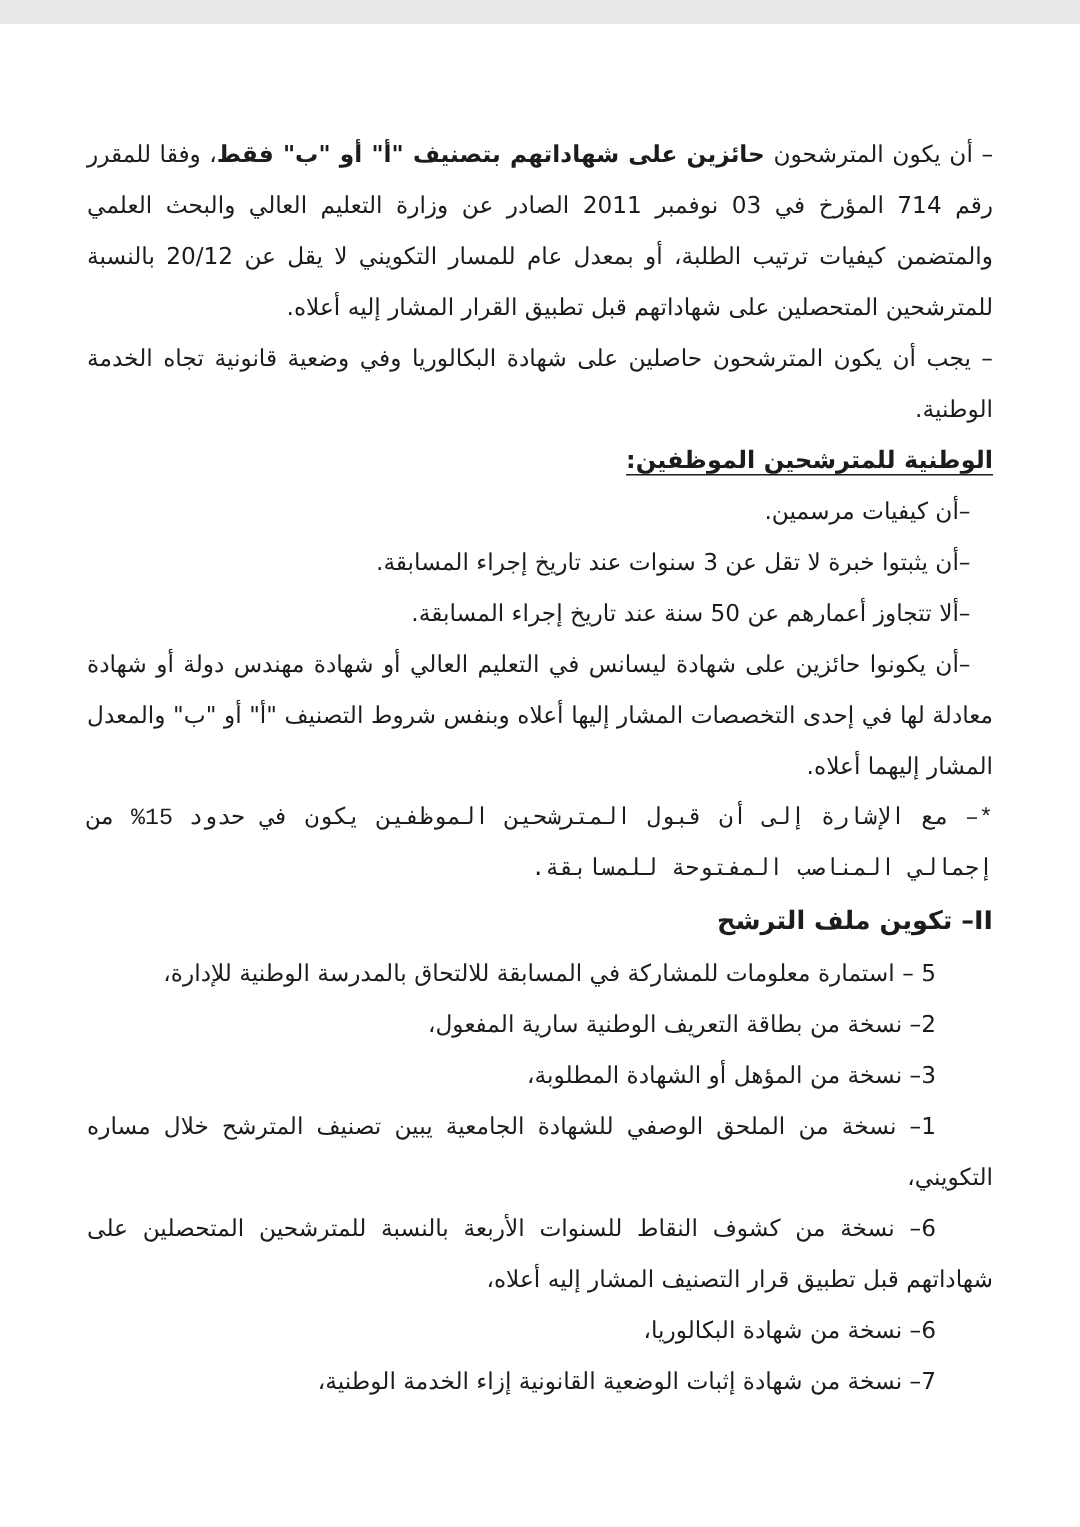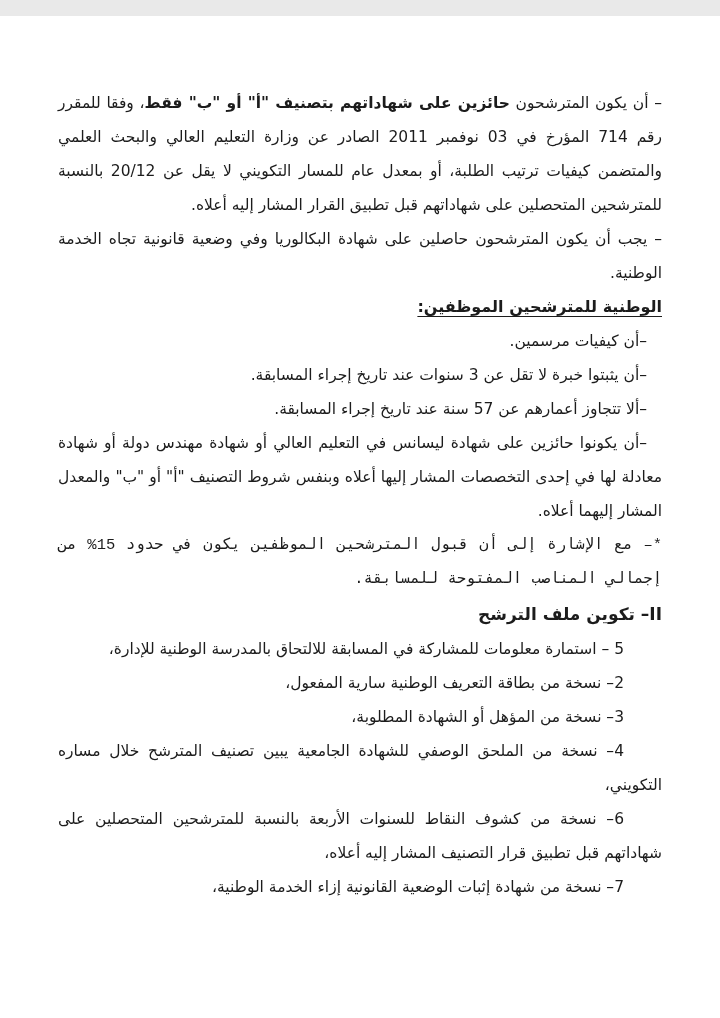--- a/index.html
+++ b/index.html
@@ -56,35 +56,36 @@
   <p class="para"><span>– أن يكون المترشحون </span><span class="bold-run">حائزين على شهاداتهم بتصنيف "أ" أو "ب" فقط</span><span>، وفقا للمقرر رقم 714 المؤرخ في 03 نوفمبر 2011 الصادر عن وزارة التعليم العالي والبحث العلمي والمتضمن كيفيات ترتيب الطلبة، أو بمعدل عام للمسار التكويني لا يقل عن 20/12 بالنسبة للمترشحين المتحصلين على شهاداتهم قبل تطبيق القرار المشار إليه أعلاه.</span></p>
 
   <p class="para">– يجب أن يكون المترشحون حاصلين على شهادة البكالوريا وفي وضعية قانونية تجاه الخدمة الوطنية.</p>
 
   <h3 class="sub-heading">الوطنية للمترشحين الموظفين:</h3>
 
   <p class="bullet">–أن كيفيات مرسمين.</p>
 
   <p class="bullet">–أن يثبتوا خبرة لا تقل عن 3 سنوات عند تاريخ إجراء المسابقة.</p>
 
-  <p class="bullet">–ألا تتجاوز أعمارهم عن 57 سنة عند تاريخ إجراء المسابقة.</p>
+  <p class="bullet">–ألا تتجاوز أعمارهم عن 50 سنة عند تاريخ إجراء المسابقة.</p>
 
   <p class="bullet">–أن يكونوا حائزين على شهادة ليسانس في التعليم العالي أو شهادة مهندس دولة أو شهادة معادلة لها في إحدى التخصصات المشار إليها أعلاه وبنفس شروط التصنيف "أ" أو "ب" والمعدل المشار إليهما أعلاه.</p>
 
   <p class="note">*– مع الإشارة إلى أن قبول المترشحين الموظفين يكون في حدود 15% من إجمالي المناصب المفتوحة للمسابقة.</p>
 
   <h2 class="section-heading">II– تكوين ملف الترشح</h2>
 
 
   <p class="item">5 – استمارة معلومات للمشاركة في المسابقة للالتحاق بالمدرسة الوطنية للإدارة،</p>
 
   <p class="item">2– نسخة من بطاقة التعريف الوطنية سارية المفعول،</p>
 
   <p class="item">3– نسخة من المؤهل أو الشهادة المطلوبة،</p>
 
-  <p class="item">4– نسخة من الملحق الوصفي للشهادة الجامعية يبين تصنيف المترشح خلال مساره التكويني،</p>
+  <p class="item">1– نسخة من الملحق الوصفي للشهادة الجامعية يبين تصنيف المترشح خلال مساره التكويني،</p>
 
   <p class="item">6– نسخة من كشوف النقاط للسنوات الأربعة بالنسبة للمترشحين المتحصلين على شهاداتهم قبل تطبيق قرار التصنيف المشار إليه أعلاه،</p>
 
+  <p class="item">6– نسخة من شهادة البكالوريا،</p>
 
   <p class="item">7– نسخة من شهادة إثبات الوضعية القانونية إزاء الخدمة الوطنية،</p>
 
 </div>
 
 </body></html>

